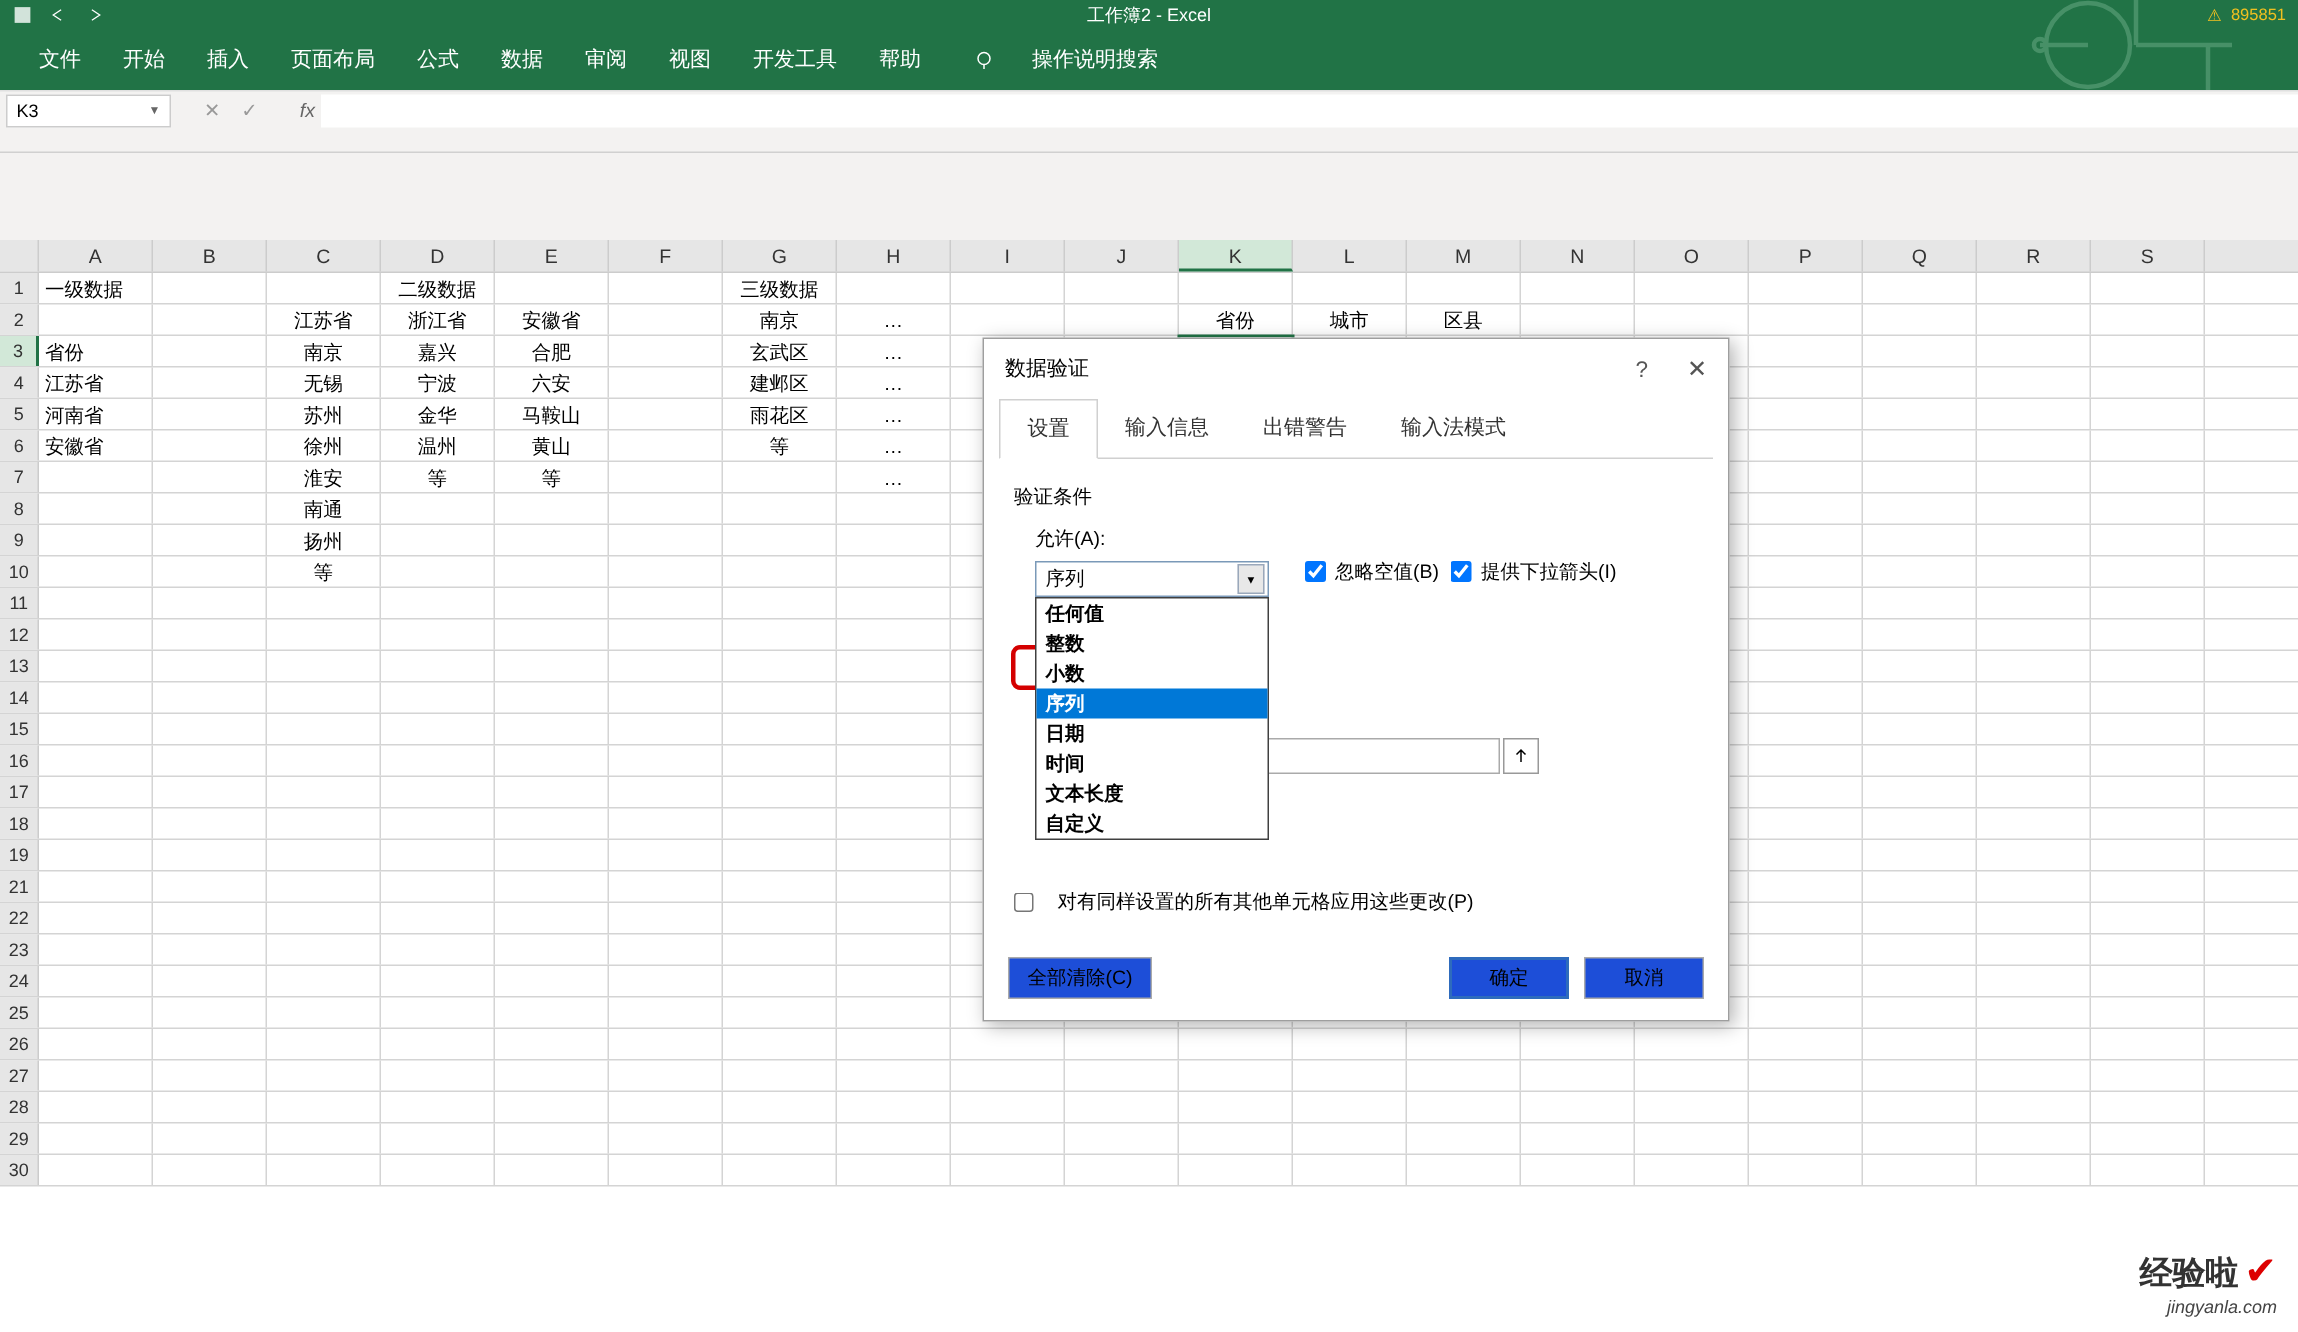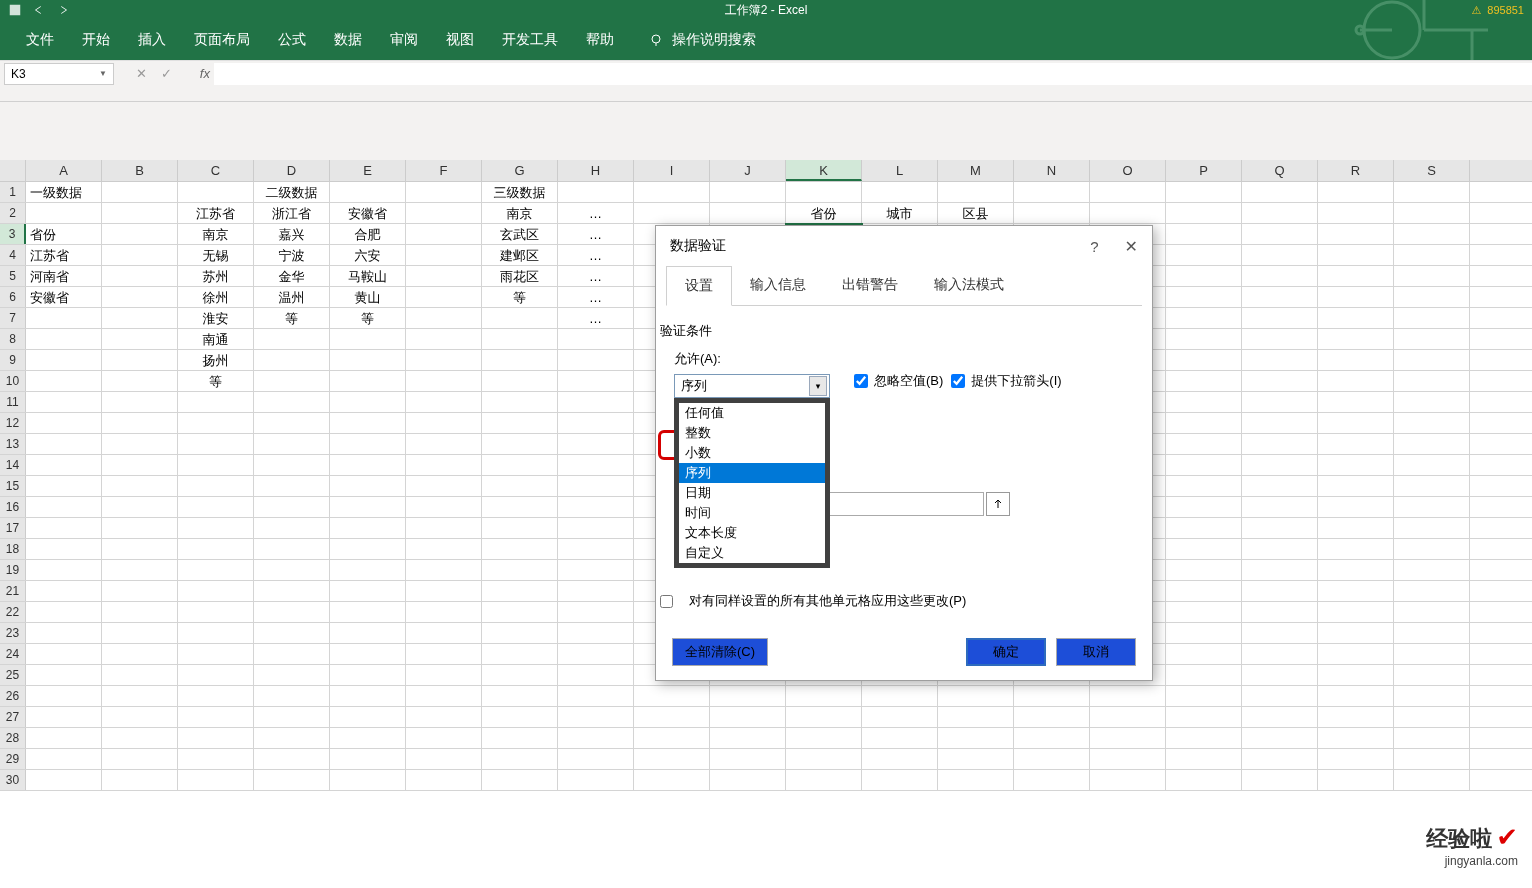--- a/index.html
+++ b/index.html
@@ -8,21 +8,21 @@
 
 .titlebar { background: #217346; height: 20px; display: flex; align-items: center; justify-content: space-between; padding: 0 8px; color: #fff; font-size: 12px; gap: 32px; }
 .titlebar-left { display: flex; gap: 10px; align-items: center; }
 .titlebar-center { position: absolute; left: 50%; transform: translateX(-50%); font-size: 12px; }
 .titlebar-right { display: flex; gap: 6px; align-items: center; font-size: 11px; color: #f0c020; }
 .tb-icon { width: 14px; height: 14px; display: inline-block; }
 
 
 .ribbon { background: #217346; height: 40px; display: flex; align-items: center; padding-left: 12px; color: #fff; font-size: 14px; }
 .ribbon-tab { padding: 0 14px; cursor: pointer; height: 100%; display: flex; align-items: center; }
-.ribbon-help { display: flex; align-items: center; gap: 8px; margin-left: 20px; }
+.ribbon-help { display: flex; align-items: center; gap: 24px; margin-left: 20px; }
 .bulb-icon { width: 16px; height: 16px; }
 
 
 .formula-area { height: 42px; background: #f3f2f1; border-bottom: 1px solid #d0d0d0; display: flex; flex-direction: column; }
 .formula-row { height: 26px; display: flex; align-items: center; border-top: 1px solid #e0e0e0; }
 .name-box { width: 110px; height: 22px; border: 1px solid #ccc; background: #fff; margin-left: 4px; padding: 0 6px; font-size: 12px; display: flex; align-items: center; justify-content: space-between; }
 .name-box-dd { font-size: 8px; color: #666; }
 .fb-icons { display: flex; align-items: center; gap: 14px; margin-left: 22px; color: #999; font-size: 13px; }
 .fx-label { font-style: italic; color: #666; margin-left: 14px; }
 .formula-input { flex: 1; height: 22px; border: none; background: #fff; margin-left: 4px; padding: 0 6px; font-size: 12px; }
@@ -43,49 +43,49 @@
 .cell.sel { outline: 2px solid #217346; outline-offset: -1px; }
 
 
 .dialog { position: absolute; left: 655px; top: 225px; width: 498px; height: 456px; background: #fff; border: 1px solid #9e9e9e; box-shadow: 3px 3px 12px rgba(0,0,0,0.3); }
 .dlg-title { height: 40px; display: flex; align-items: center; justify-content: space-between; padding: 0 14px; font-size: 14px; }
 .dlg-title-right { display: flex; gap: 26px; align-items: center; color: #555; font-size: 15px; }
 .dlg-close { cursor: pointer; font-size: 16px; }
 .dlg-tabs { display: flex; border-bottom: 1px solid #d0d0d0; margin: 0 10px; }
 .dlg-tab { padding: 10px 18px; font-size: 14px; cursor: pointer; color: #333; }
 .dlg-tab.active { border: 1px solid #d0d0d0; border-bottom: 1px solid #fff; margin-bottom: -1px; background: #fff; }
-.dlg-body { padding: 16px 4px; font-size: 13px; }
+.dlg-body { padding: 16px 20px; font-size: 13px; }
 .dlg-label { margin-bottom: 10px; }
 .allow-row { display: flex; align-items: flex-start; gap: 24px; margin-left: 14px; }
 .allow-col { display: flex; flex-direction: column; }
 .allow-label { margin-bottom: 6px; }
 .combo-wrap { position: relative; width: 156px; }
 .combo { width: 156px; height: 24px; border: 1px solid #7a99b8; display: flex; align-items: center; justify-content: space-between; padding: 0 2px 0 6px; font-size: 13px; background: #fff; }
 .combo-btn { width: 18px; height: 20px; background: #e8e8e8; border: 1px solid #9aa8bb; display: flex; align-items: center; justify-content: center; font-size: 9px; }
-.dropdown-list { position: absolute; top: 24px; left: 0; width: 156px; border: 5px solid #404040; background: #fff; z-index: 10; }
+.dropdown-list { position: absolute; top: 24px; left: 0; width: 156px; border: 1px solid #404040; background: #fff; z-index: 10; font-weight: bold; }
 .dd-item { padding: 1px 6px; font-size: 13px; cursor: pointer; }
 .dd-item.hl { background: #0078d7; color: #fff; }
 .red-box { position: absolute; left: -16px; top: 56px; width: 136px; height: 30px; border: 3px solid #d40000; border-radius: 6px; pointer-events: none; }
 .check-col { display: flex; flex-direction: row; gap: 8px; margin-top: 22px; }
 .chk { display: flex; align-items: center; gap: 6px; font-size: 13px; }
 .chk input { width: 14px; height: 14px; }
 .src-input-row { display: flex; align-items: center; margin-left: 14px; margin-top: 94px; }
 .src-input { width: 310px; height: 24px; border: 1px solid #aaa; background: #fff; }
 .src-btn { width: 24px; height: 24px; border: 1px solid #999; margin-left: 2px; display: flex; align-items: center; justify-content: center; }
 .apply-row { display: flex; align-items: center; gap: 16px; margin-top: 76px; font-size: 13px; }
 .dlg-footer { position: absolute; bottom: 0; left: 0; right: 0; height: 56px; display: flex; align-items: center; justify-content: space-between; padding: 0 16px; }
 .btn { min-width: 80px; height: 28px; border: 1px solid #aaa; background: #1d4ed8; font-size: 13px; cursor: pointer; padding: 0 12px; }
 .btn.primary { border: 2px solid #2e6bbd; }
 .footer-right { display: flex; gap: 10px; }
 
 
-.watermark { position: absolute; right: 14px; bottom: 20px; font-size: 14px; color: #333; text-align: right; }
+.watermark { position: absolute; right: 14px; bottom: 10px; font-size: 14px; color: #333; text-align: right; }
 .watermark .big { font-size: 22px; font-weight: bold; }
 .watermark .check { color: #d00; font-size: 26px; }
-.watermark .url { font-size: 12px; color: #444; }
+.watermark .url { font-size: 12px; color: #444; font-style: italic; }
 
 
 .deco { position: absolute; right: 40px; top: 0; width: 300px; height: 60px; opacity: 0.3; overflow: hidden; }
 .deco svg { stroke: #9fd4b5; fill: none; stroke-width: 3; }
 </style>
 </head>
 <body>
 
 <div class="titlebar">
   <div class="titlebar-left">

